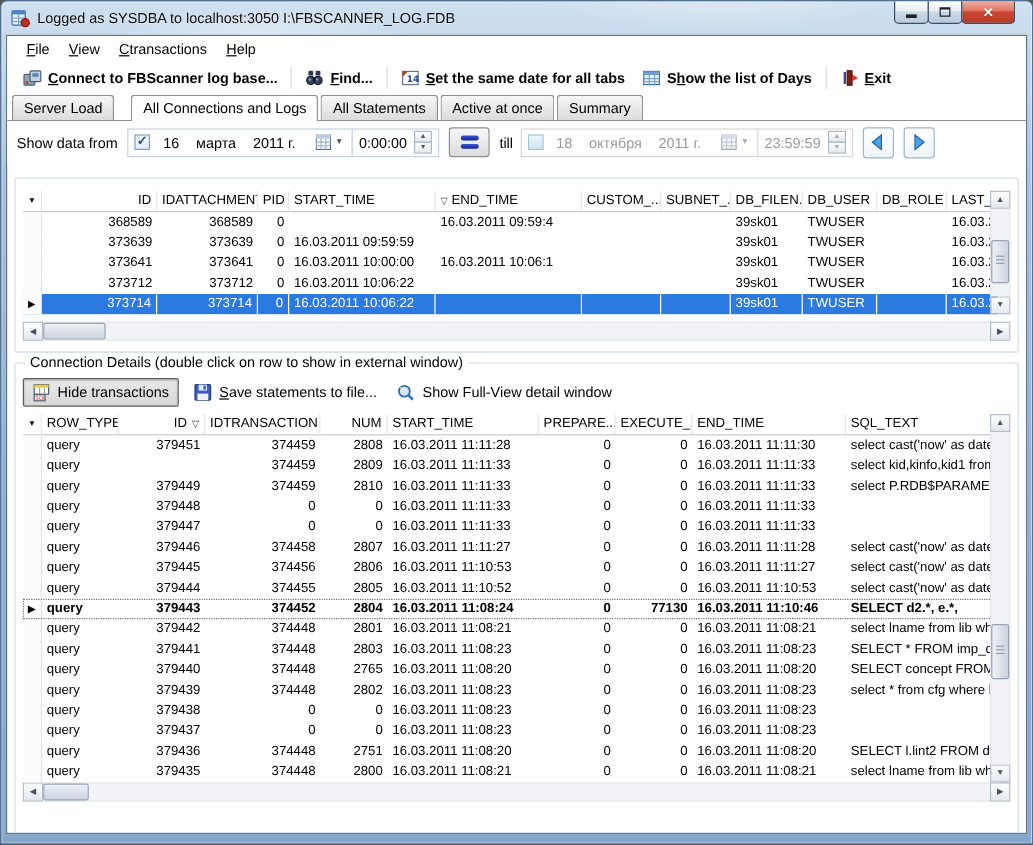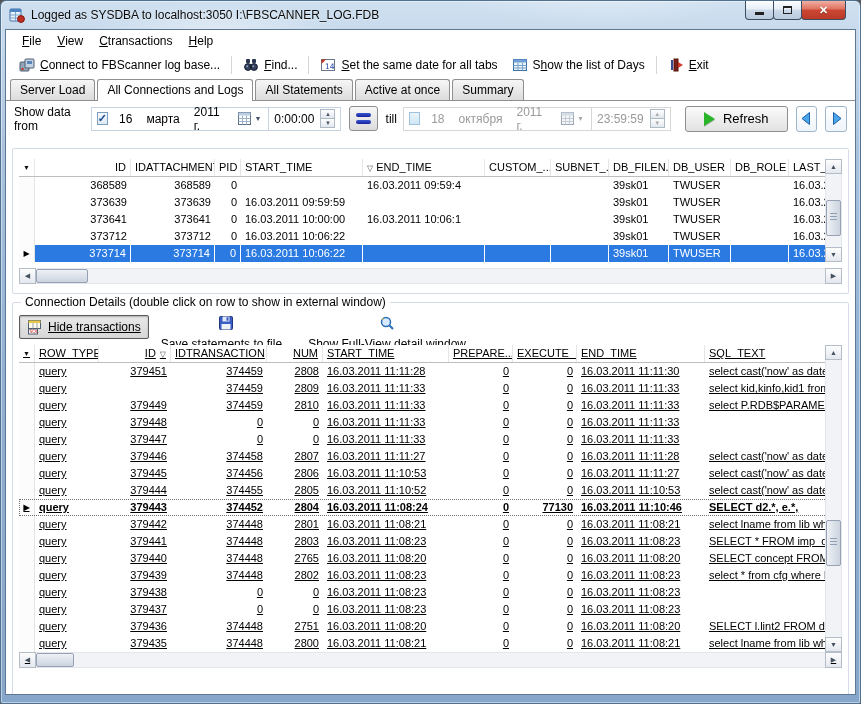--- a/index.html
+++ b/index.html
@@ -25,28 +25,28 @@
   .maximize-glyph { width:9px; height:8px; border:1px solid #222; border-top:2px solid #222; background:transparent; }
   .close-glyph { color:#fff; font-size:11px; font-weight:bold; text-shadow:0 1px 1px rgba(0,0,0,.4); }
 
   .client { position:absolute; left:4px; right:4px; top:28px; bottom:8px; background:#fff; border:1px solid #5f7792; overflow:hidden; }
 
   .menubar { height:22px; display:flex; align-items:center; padding-left:8px; background:#fff; font-size:12px; }
   .menu-item { padding:3px 8px; color:#000; }
   .u { text-decoration:underline; }
 
   .toolbar { height:26px; display:flex; align-items:center; padding-left:6px; background:#fff; font-size:12px; }
-  .tb-btn { display:flex; align-items:center; gap:5px; padding:2px 7px; color:#000; white-space:nowrap; }
+  .tb-btn { display:flex; align-items:center; gap:5px; padding:2px 7px; color:#000; white-space:nowrap;font-weight:bold; }
   .tb-sep { width:1px; height:18px; background:#d6d6d6; margin:0 4px; }
   .tb-icon { width:16px; height:16px; flex:0 0 16px; }
 
   .tabbar { height:23px; display:flex; align-items:flex-end; padding-left:4px; border-bottom:1px solid #8f8f8f; background:#fff; font-size:12px; }
   .tab { padding:3px 9px 3px; border:1px solid #8f8f8f; border-bottom:none; border-radius:3px 3px 0 0; margin-right:2px;
     background:linear-gradient(180deg,#f6f6f6,#dcdcdc); white-space:nowrap; }
-  .tab.active { background:#fff; position:relative; margin-bottom:-1px; padding-bottom:4px; }
+  .tab.active { background:#fff; position:relative; margin-bottom:-1px; padding-bottom:4px;margin-left:12px; }
 
   .filterrow { height:35px; display:flex; align-items:center; padding:0 8px; font-size:12px; background:#fff; }
   .flabel { margin-right:8px; }
   .chk { width:13px; height:13px; border:1px solid #7a9ec0; background:linear-gradient(180deg,#f4f8fc,#dfeaf4); display:grid; place-items:center; margin-right:4px; }
   .check-glyph { color:#1d4d8c; font-size:11px; font-weight:bold; line-height:1; margin-top:-1px; }
   .chk.off .check-glyph { visibility:hidden; }
   .chk.off { background:linear-gradient(180deg,#eaf4fb,#cfe6f5); border-color:#9ec1de; }
   .fld { height:24px; border:1px solid #c6d3e2; background:#fff; display:flex; align-items:center; padding:0 5px; }
   .fld + .fld { margin-left:-1px; }
   .dseg { margin:0 7px; }
@@ -61,26 +61,26 @@
   .eqbar { width:15px; height:4px; border-radius:2px; background:linear-gradient(180deg,#3a55d0,#15229c); }
   .tilltxt { margin:0 6px 0 0; }
   .refresh-btn { height:26px; min-width:103px; border:1px solid #8e8e8e; border-radius:3px; margin-left:14px;
     background:linear-gradient(180deg,#fafafa,#e2e2e2); display:flex; align-items:center; justify-content:center; gap:8px; font-size:13px; }
   .play-glyph { width:0; height:0; border-left:11px solid #2ab42a; border-top:7px solid transparent; border-bottom:7px solid transparent; filter:drop-shadow(0 1px 0 rgba(0,0,0,.25)); }
   .navbtn { width:26px; height:26px; border:1px solid #9db5ca; border-radius:3px; background:linear-gradient(180deg,#ffffff,#eef4fa); display:grid; place-items:center; margin-left:8px; }
 
   .group { position:relative; border:1px solid #d3dce6; border-radius:2px; margin:0 6px; }
   .gtitle { position:absolute; top:-8px; left:8px; background:#fff; padding:0 4px; font-size:12px; color:#000; white-space:nowrap; }
   .group1 { margin-top:12px; height:146px; }
-  .group2 { margin-top:8px; height:400px;text-decoration:underline; }
+  .group2 { margin-top:8px; height:400px; }
 
   .detail-btns { display:flex; align-items:center; margin:12px 0 0 6px; font-size:12px; }
   .togglebtn { display:flex; align-items:center; gap:5px; height:24px; padding:0 7px; border:1px solid #5a5a5a; border-radius:2px;
     background:linear-gradient(180deg,#e9e9e9,#d7d7d7); box-shadow:inset 0 1px 2px rgba(0,0,0,.25); margin-right:4px; }
-  .flatbtn { display:flex; align-items:center; gap:6px; padding:0 8px; height:24px;flex-direction:column; }
+  .flatbtn { display:flex; align-items:center; gap:6px; padding:0 8px; height:24px; }
 
   .gridbox { position:relative; margin:10px 6px 0; font-size:11px; }
   .gclip { overflow:hidden; width:812px; }
   .g-head { display:flex; height:18px; border-bottom:1px solid #bdbdbd; background:#fff; width:900px; }
   .gh { flex:0 0 auto; line-height:17px; padding:0 4px; border-right:1px solid #e6e6e6; white-space:nowrap; overflow:hidden; }
   .gh.r { text-align:right; }
   .ghead-sel { width:16px; flex:0 0 16px; font-size:7px; line-height:18px; text-align:center; color:#111; border-right:1px solid #e6e6e6; }
   .sortmark { font-size:8px; color:#555; margin-right:3px; }
   .sortmark.after { margin:0 0 0 4px; }
   .gr { display:flex; height:17px; line-height:17px; width:900px; background:#fff; }
@@ -252,24 +252,20 @@
           <span class="dd-arrow">▼</span>
         </span>
       </div>
       <div class="fld disabled">
         <span>23:59:59</span>
         <span class="spin">
           <span class="spin-btn">▲</span>
           <span class="spin-btn">▼</span>
         </span>
       </div>
-      <span class="refresh-btn">
-        <span class="play-glyph"></span>
-        <span>Refresh</span>
-      </span>
       <span class="navbtn">
         <svg width="15" height="15" viewBox="0 0 15 15">
           <path d="M10.5 1.5 L3 7.5 L10.5 13.5 Z" fill="#4aa5ea" stroke="#1b62a8"></path>
         </svg>
       </span>
       <span class="navbtn">
         <svg width="15" height="15" viewBox="0 0 15 15">
           <path d="M4.5 1.5 L12 7.5 L4.5 13.5 Z" fill="#4aa5ea" stroke="#1b62a8"></path>
         </svg>
       </span>

